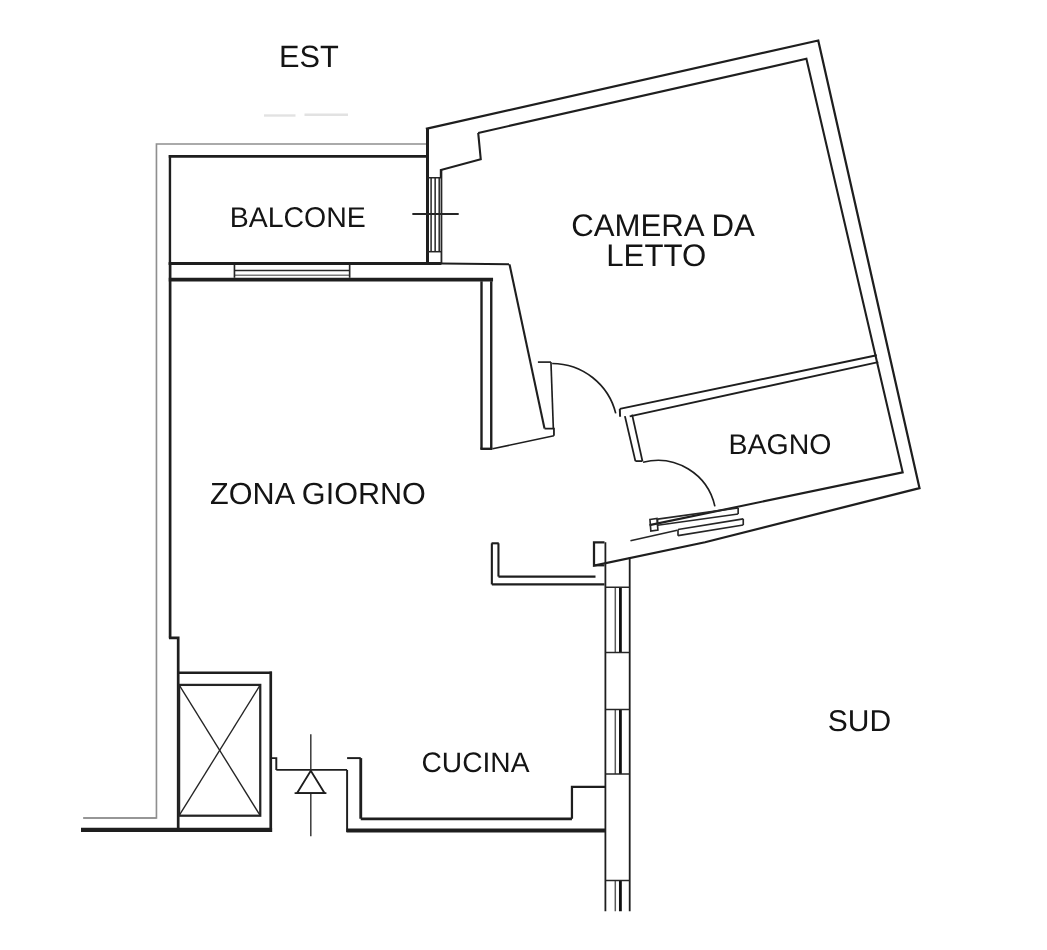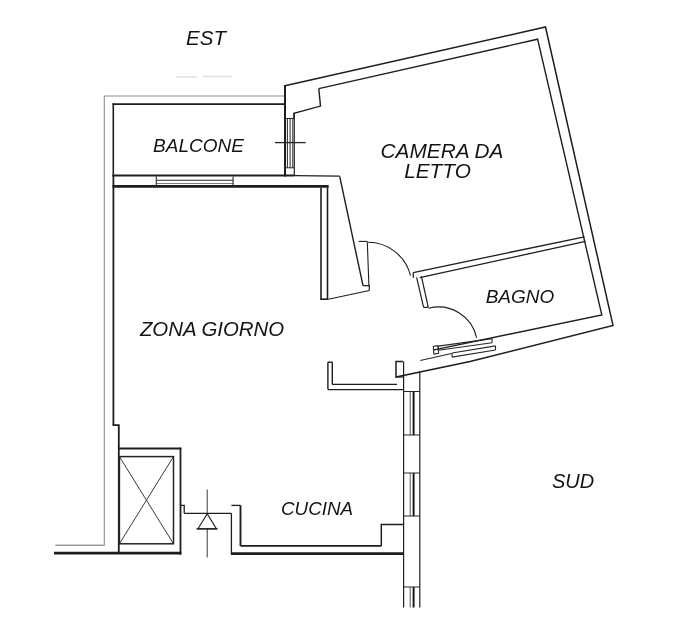--- a/index.html
+++ b/index.html
@@ -1,16 +1,16 @@
 <!DOCTYPE html>
 <html><head>
 <meta charset="utf-8">
 <style>
   html,body{margin:0;padding:0;background:#ffffff;}
-  .wrap{position:relative;width:698px;height:633px;background:#fff;overflow:hidden;font-style:italic;}
+  .wrap{position:relative;width:698px;height:633px;background:#fff;overflow:hidden;}
   svg{position:absolute;left:0;top:0;}
   .lbl{font-family:"Liberation Sans",sans-serif;fill:#141414;}
 </style>
 </head>
 <body>
 <div class="wrap">
 <svg width="698" height="633" viewBox="0 0 698 633" fill="none" stroke-linecap="butt">
 
 <text class="lbl" x="206" y="44.5" font-size="20.5" text-anchor="middle">EST</text>
 

